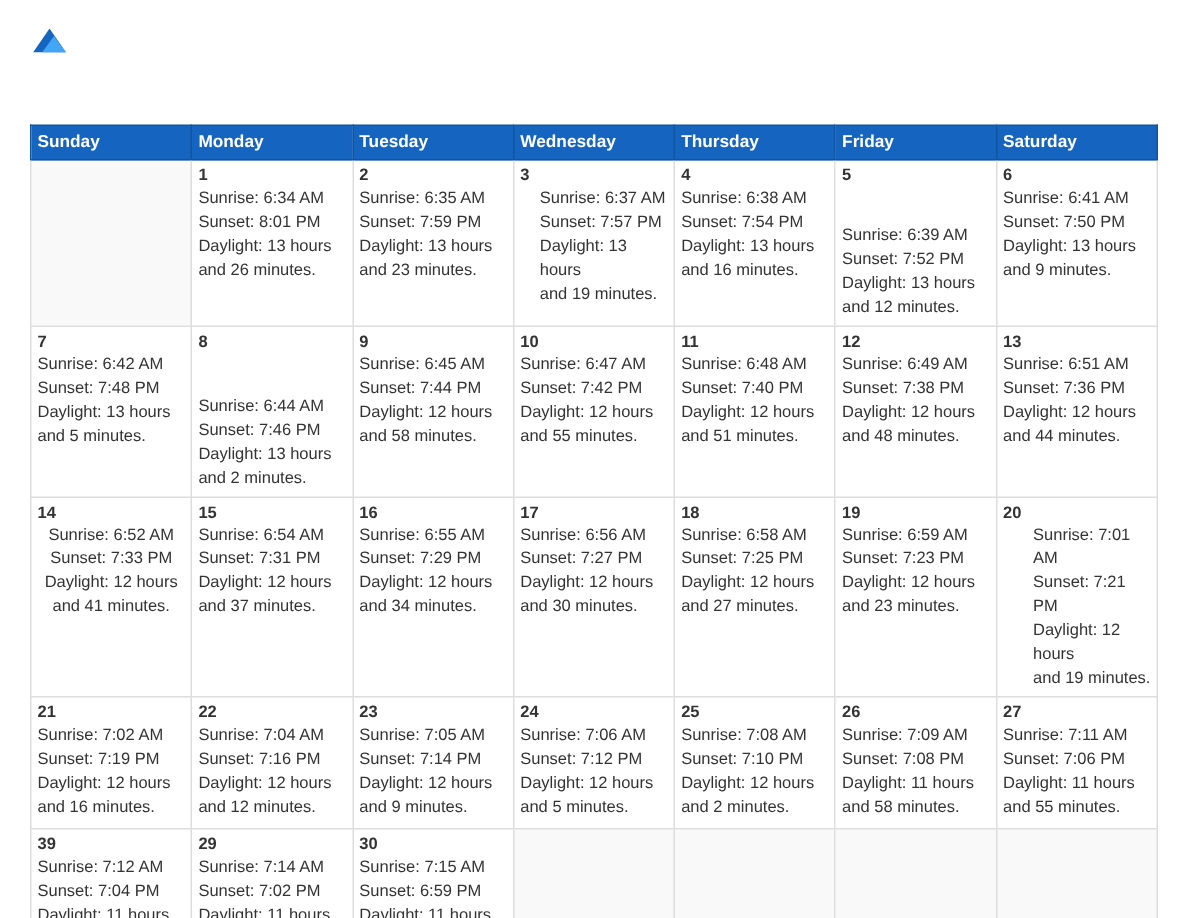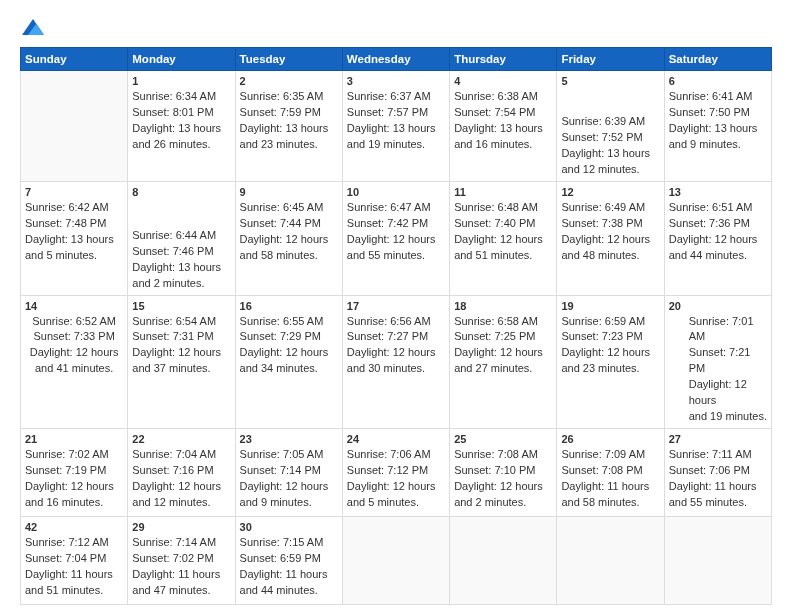--- a/index.html
+++ b/index.html
@@ -9,20 +9,21 @@
       width: 792px;
       height: 612px;
       overflow: hidden;
     }
     .page {
       width: 792px;
       height: 612px;
       padding: 16px 20px 10px 20px;
       display: flex;
       flex-direction: column;
+      gap: 36px;
     }
     .header {
       display: flex;
       justify-content: space-between;
       align-items: flex-start;
       margin-bottom: 10px;
     }
     .logo {
       display: flex;
       flex-direction: column;
@@ -142,21 +143,21 @@
           </td>
           <td>
             <div class="day-num">2</div>
             <div class="day-info" style="white-space: pre-line;">Sunrise: 6:35 AM
 Sunset: 7:59 PM
 Daylight: 13 hours
 and 23 minutes.</div>
           </td>
           <td>
             <div class="day-num">3</div>
-            <div class="day-info" style="white-space: pre-line;">Sunrise: 6:37 AM
+            <div class="day-info" style="white-space: pre-line; margin-left: 13px;">Sunrise: 6:37 AM
 Sunset: 7:57 PM
 Daylight: 13 hours
 and 19 minutes.</div>
           </td>
           <td>
             <div class="day-num">4</div>
             <div class="day-info" style="white-space: pre-line;">Sunrise: 6:38 AM
 Sunset: 7:54 PM
 Daylight: 13 hours
 and 16 minutes.</div>
@@ -324,21 +325,21 @@
           <td>
             <div class="day-num">27</div>
             <div class="day-info" style="white-space: pre-line;">Sunrise: 7:11 AM
 Sunset: 7:06 PM
 Daylight: 11 hours
 and 55 minutes.</div>
           </td>
         </tr>
         <tr>
           <td>
-            <div class="day-num">42</div>
+            <div class="day-num">39</div>
             <div class="day-info" style="white-space: pre-line;">Sunrise: 7:12 AM
 Sunset: 7:04 PM
 Daylight: 11 hours
 and 51 minutes.</div>
           </td>
           <td>
             <div class="day-num">29</div>
             <div class="day-info" style="white-space: pre-line;">Sunrise: 7:14 AM
 Sunset: 7:02 PM
 Daylight: 11 hours

